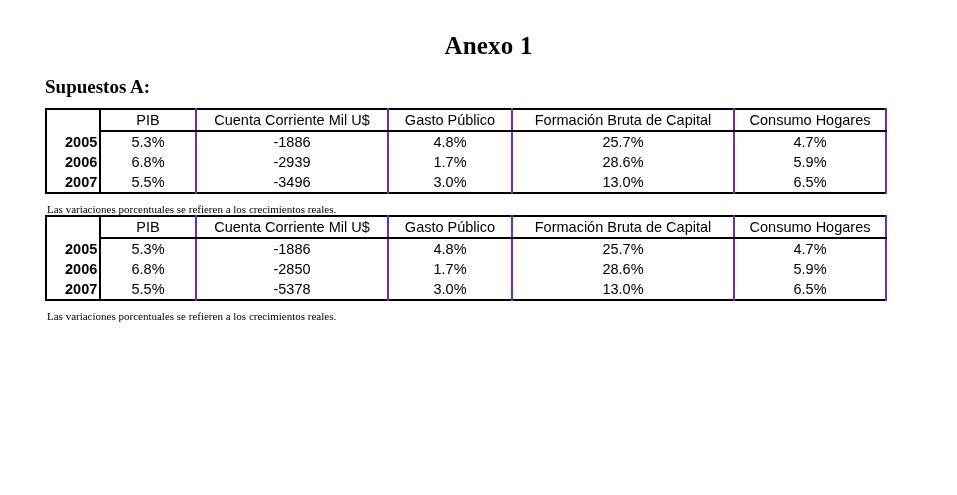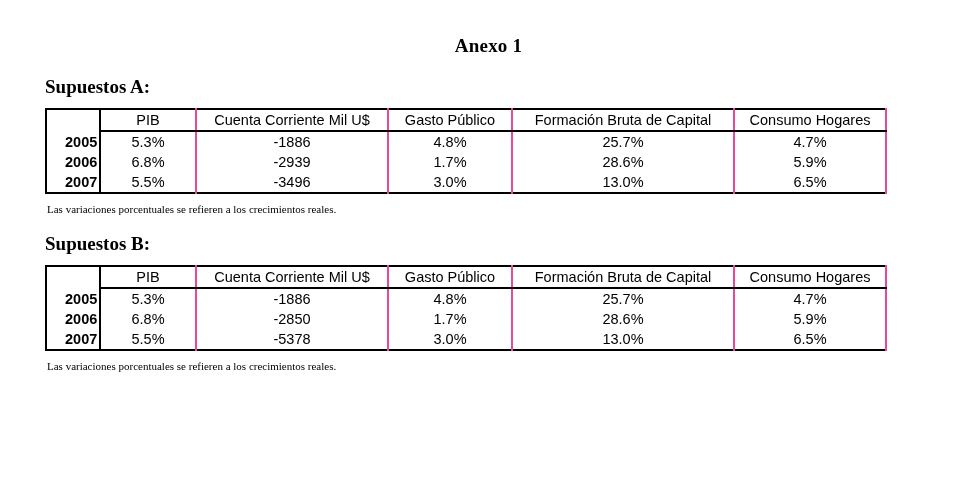--- a/index.html
+++ b/index.html
@@ -19,21 +19,21 @@
     position: relative;
     width: 957px;
     height: 495px;
     box-sizing: border-box;
   }
   .title-block {
     text-align: center;
     margin-top: 34px;
   }
   .title-line1 {
-    font-size: 19px;
+    font-size: 25px;
     font-weight: bold;
     line-height: 24px;
     letter-spacing: 0.2px;
     padding-left: 20px;
   }
   .title-line2 {
     font-size: 21px;
     font-weight: bold;
     line-height: 26px;
     margin-top: 2px;
@@ -51,21 +51,21 @@
   }
   table.assump {
     border-collapse: collapse;
     border: 2px solid #000000;
     table-layout: fixed;
     width: 840px;
     font-family: "Liberation Sans", sans-serif;
   }
   table.assump td, table.assump th {
     border-left: 2px solid #000000;
-    border-right: 2px solid #ec4899;
+    border-right: 2px solid #6d28d9;
     border-top: none;
     border-bottom: none;
     padding: 1px 4px;
     font-size: 14.5px;
     line-height: 18px;
     text-align: center;
     font-weight: normal;
     vertical-align: middle;
   }
   table.assump thead th {
@@ -153,21 +153,20 @@
           <td>13.0%</td>
           <td>6.5%</td>
         </tr>
       </tbody>
     </table>
 
     <div class="footnote">Las variaciones porcentuales se refieren a los crecimientos reales.</div>
   </div>
 
   <div class="section">
-    <div class="section-heading">Supuestos B:</div>
 
     <table class="assump">
       <colgroup>
         <col class="c-year">
           <col class="c-pib">
           <col class="c-cc">
           <col class="c-gp">
           <col class="c-fbk">
           <col class="c-ch">
       </colgroup>

